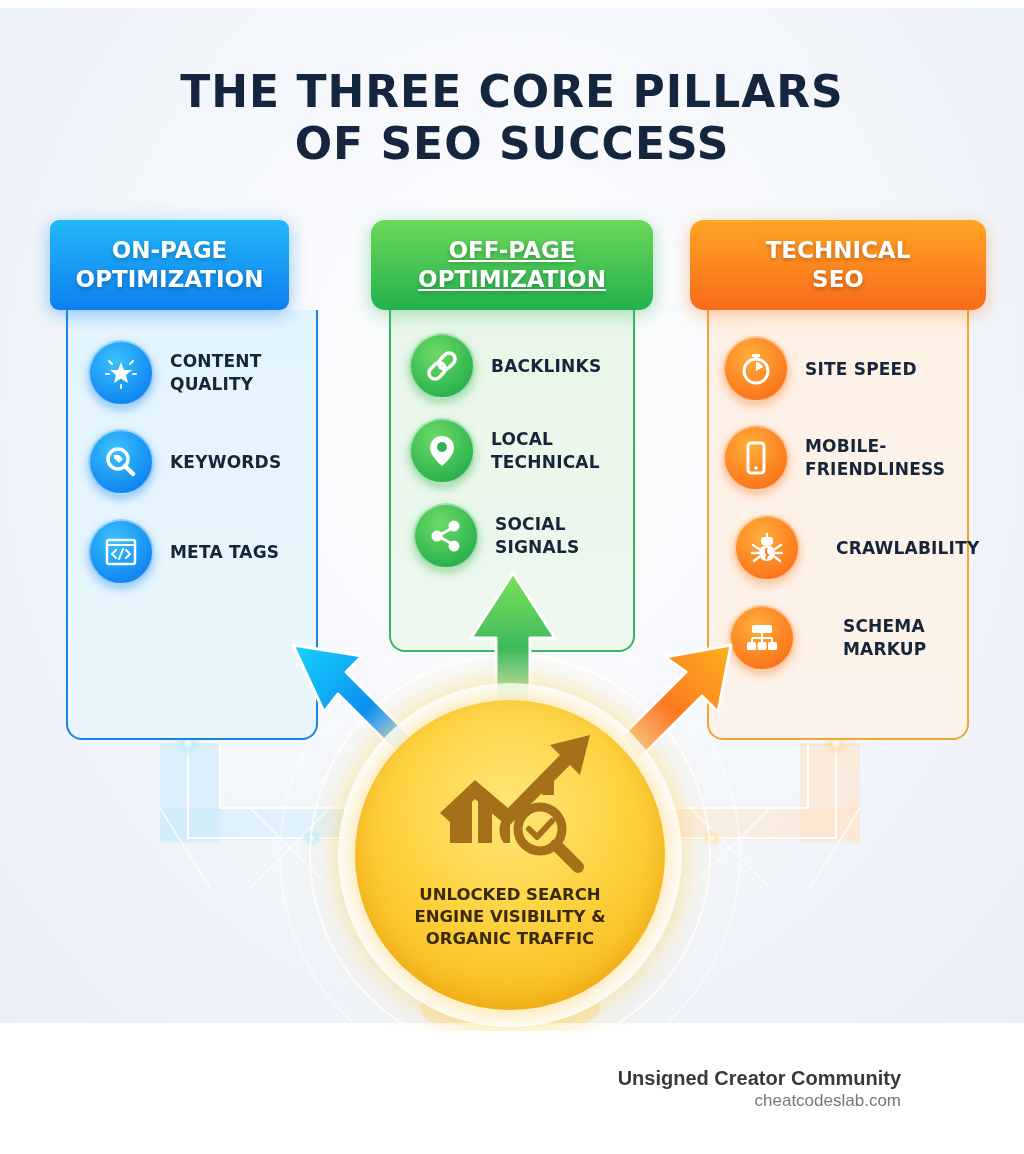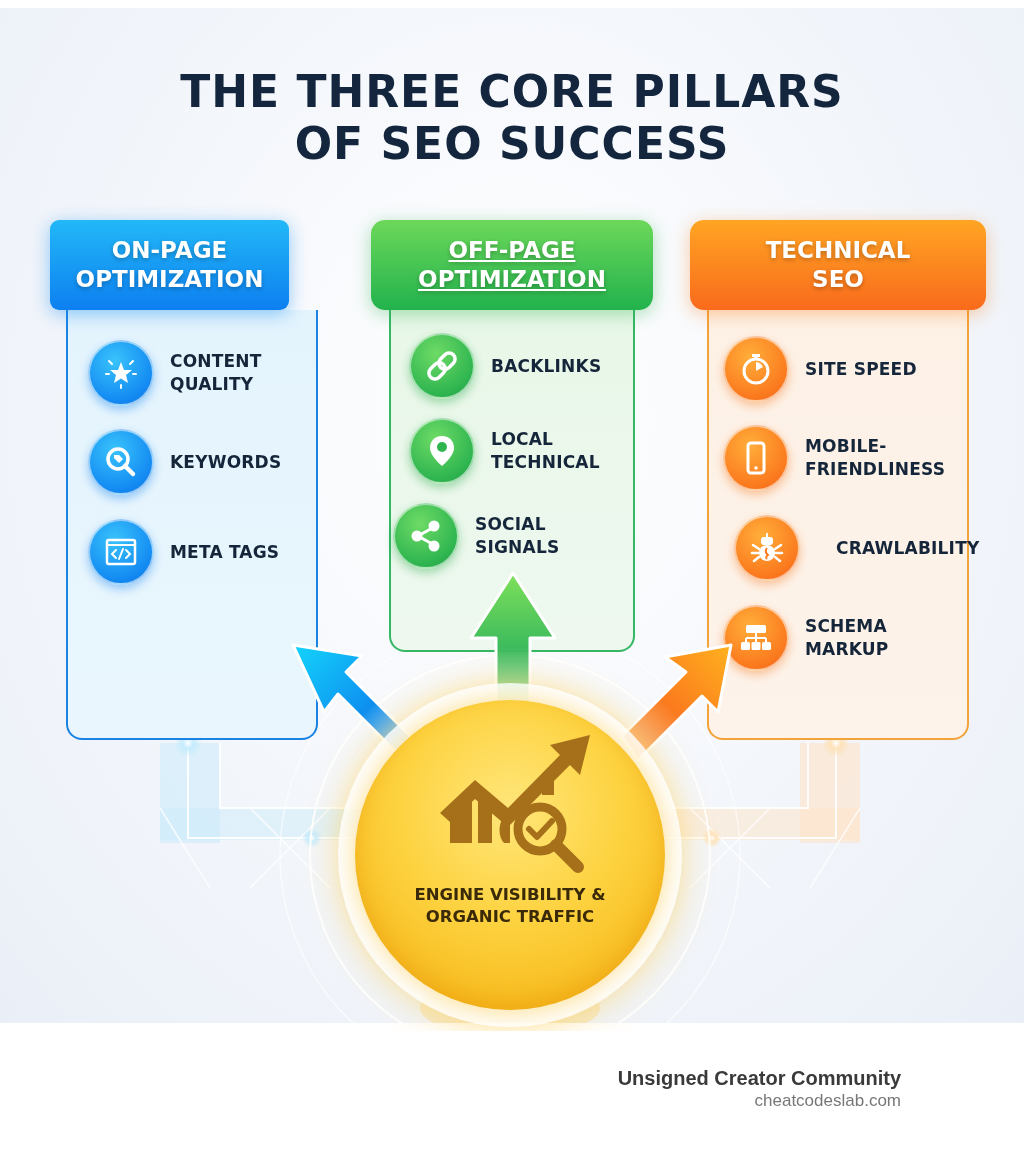--- a/index.html
+++ b/index.html
@@ -223,21 +223,21 @@
         <svg width="40" height="40" viewBox="0 0 40 40">
           <path d="M20 5 C12 5 8 11 8 17 C8 25 20 35 20 35 C20 35 32 25 32 17 C32 11 28 5 20 5 Z" fill="#fff"></path>
           <circle cx="20" cy="16" r="5" fill="#2fb550"></circle>
         </svg>
       </div>
       <div class="label">
         <div>LOCAL</div>
         <div>TECHNICAL</div>
       </div>
     </div>
-    <div class="item" style="left:22px; top:283px;justify-content:center;">
+    <div class="item" style="left:42px; top:283px;justify-content:center;">
       <div class="icon">
         <svg width="40" height="40" viewBox="0 0 40 40">
           <path d="M12 20 L28 11 M12 20 L28 29" stroke="#fff" stroke-width="3"></path>
           <circle cx="11" cy="20" r="5.5" fill="#fff"></circle>
           <circle cx="28" cy="10" r="5.5" fill="#fff"></circle>
           <circle cx="28" cy="30" r="5.5" fill="#fff"></circle>
         </svg>
       </div>
       <div class="label">
         <div>SOCIAL</div>
@@ -285,21 +285,21 @@
           <path d="M20 5 V 9" stroke="#fff" stroke-width="2"></path>
           <ellipse cx="20" cy="25" rx="8" ry="8" fill="#fff"></ellipse>
           <path d="M12 21 L6 17 M12 25 L5 25 M12 29 L7 33 M28 21 L34 17 M28 25 L35 25 M28 29 L33 33" stroke="#fff" stroke-width="2.5" stroke-linecap="round"></path>
           <path d="M20 20 Q 17 24 21 27 Q 18 29 20 31" stroke="#fb7a1e" stroke-width="2" fill="none"></path>
         </svg>
       </div>
       <div class="label">
         <div>CRAWLABILITY</div>
       </div>
     </div>
-    <div class="item" style="left:33px; top:385px;">
+    <div class="item" style="left:39px; top:385px;gap:32px;">
       <div class="icon">
         <svg width="40" height="40" viewBox="0 0 40 40">
           <rect x="10" y="7" width="20" height="8" rx="1.5" fill="#fff"></rect>
           <path d="M20 15 V 20 M10 20 H30 M10 20 V 24 M20 20 V 24 M30 20 V 24" stroke="#fff" stroke-width="2"></path>
           <rect x="5" y="24" width="9" height="8" rx="1.5" fill="#fff"></rect>
           <rect x="15.5" y="24" width="9" height="8" rx="1.5" fill="#fff"></rect>
           <rect x="26" y="24" width="9" height="8" rx="1.5" fill="#fff"></rect>
         </svg>
       </div>
       <div class="label">
@@ -349,20 +349,21 @@
         <path d="M74 92 C 68 98 68 112 74 118 L 80 118 L 80 92 Z"></path>
         <path d="M112 58 L124 46 L124 70 L112 70 Z"></path>
 
         <path d="M10 88 L45 55 L78 83 L130 30 L120 20 L160 10 L150 50 L140 40 L78 102 L45 74 L20 97 Z"></path>
       </g>
       <circle cx="110" cy="104" r="22" stroke="#a6701a" stroke-width="9" fill="none"></circle>
       <path d="M126 120 L148 142" stroke="#a6701a" stroke-width="12" stroke-linecap="round"></path>
       <path d="M99 104 L107 112 L122 96" stroke="#a6701a" stroke-width="6" fill="none" stroke-linecap="round" stroke-linejoin="round"></path>
     </svg>
     <div class="caption">
+      <div>UNLOCKED SEARCH</div>
       <div>ENGINE VISIBILITY &amp;</div>
       <div>ORGANIC TRAFFIC</div>
     </div>
   </div>
 </div>
 
 <div class="footer">
   <div class="brand">Unsigned Creator Community</div>
   <div class="site">cheatcodeslab.com</div>
 </div>

